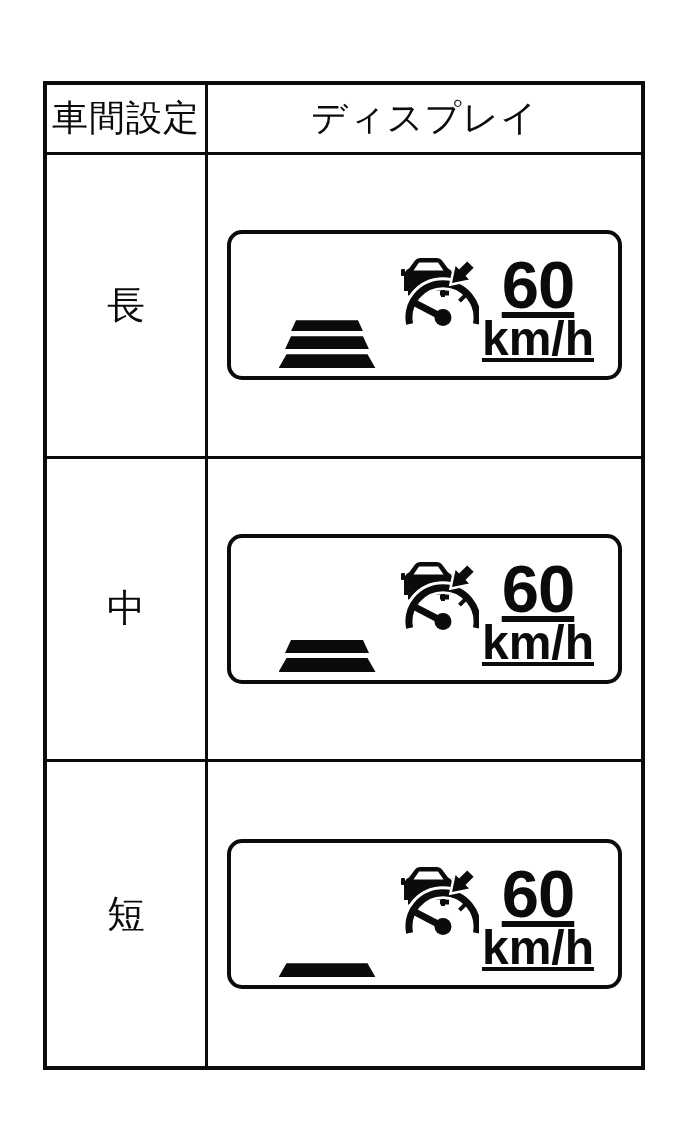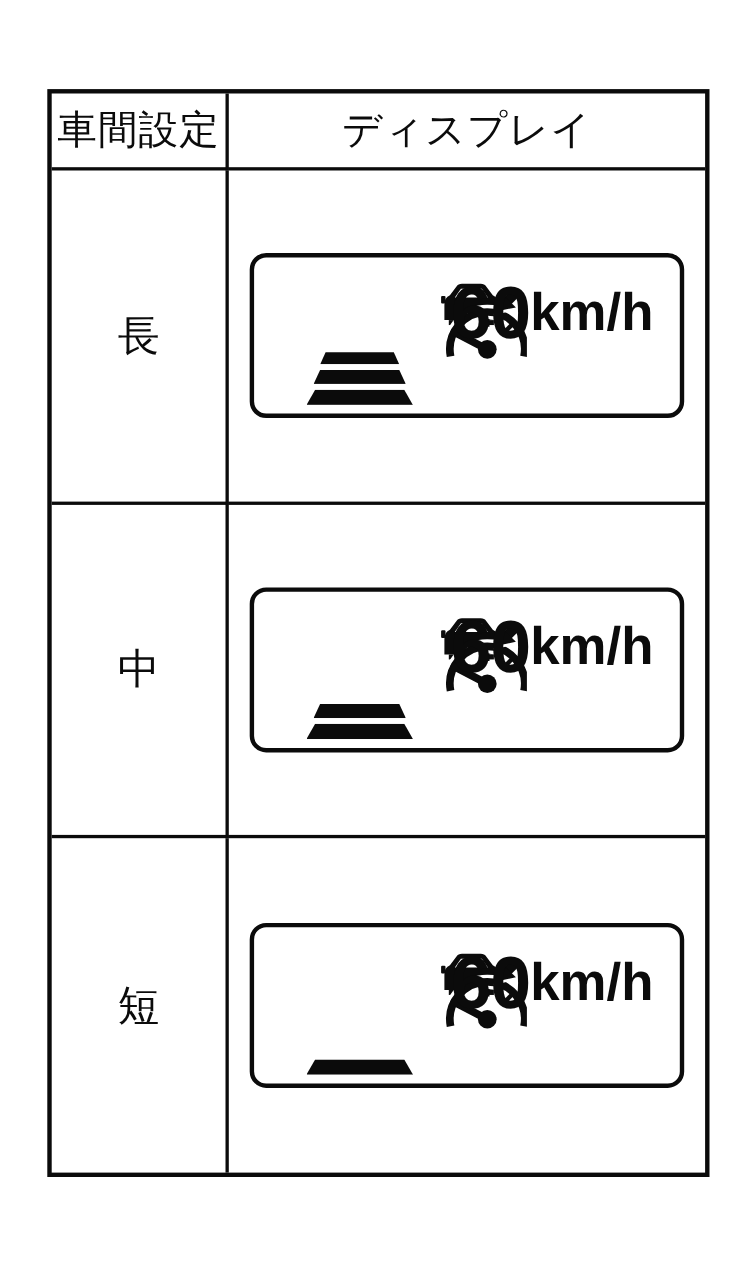--- a/index.html
+++ b/index.html
@@ -24,21 +24,21 @@
     border:4px solid #0b0b0b;border-radius:15px;background:#fff;
   }
   .bars{
     position:absolute;left:46px;bottom:8px;width:100px;
     display:flex;flex-direction:column;align-items:center;justify-content:flex-end;gap:5px;
   }
   .bar{background:#0b0b0b;}
   .acc-icon{position:absolute;left:168px;top:22px;width:80px;height:74px;}
   .speed{
     position:absolute;right:24px;top:22px;
-    display:flex;flex-direction:row;align-items:center;
+    display:flex;flex-direction:column;align-items:center;text-decoration:underline;
   }
   .speed-value{font-size:67px;font-weight:bold;line-height:0.86;letter-spacing:-1px;}
   .speed-unit{font-size:48px;font-weight:bold;line-height:1.05;}
 </style>
 </head>
 <body>
 
 <div class="spec-table">
 
   <div class="cell col1 hrow header-text">

